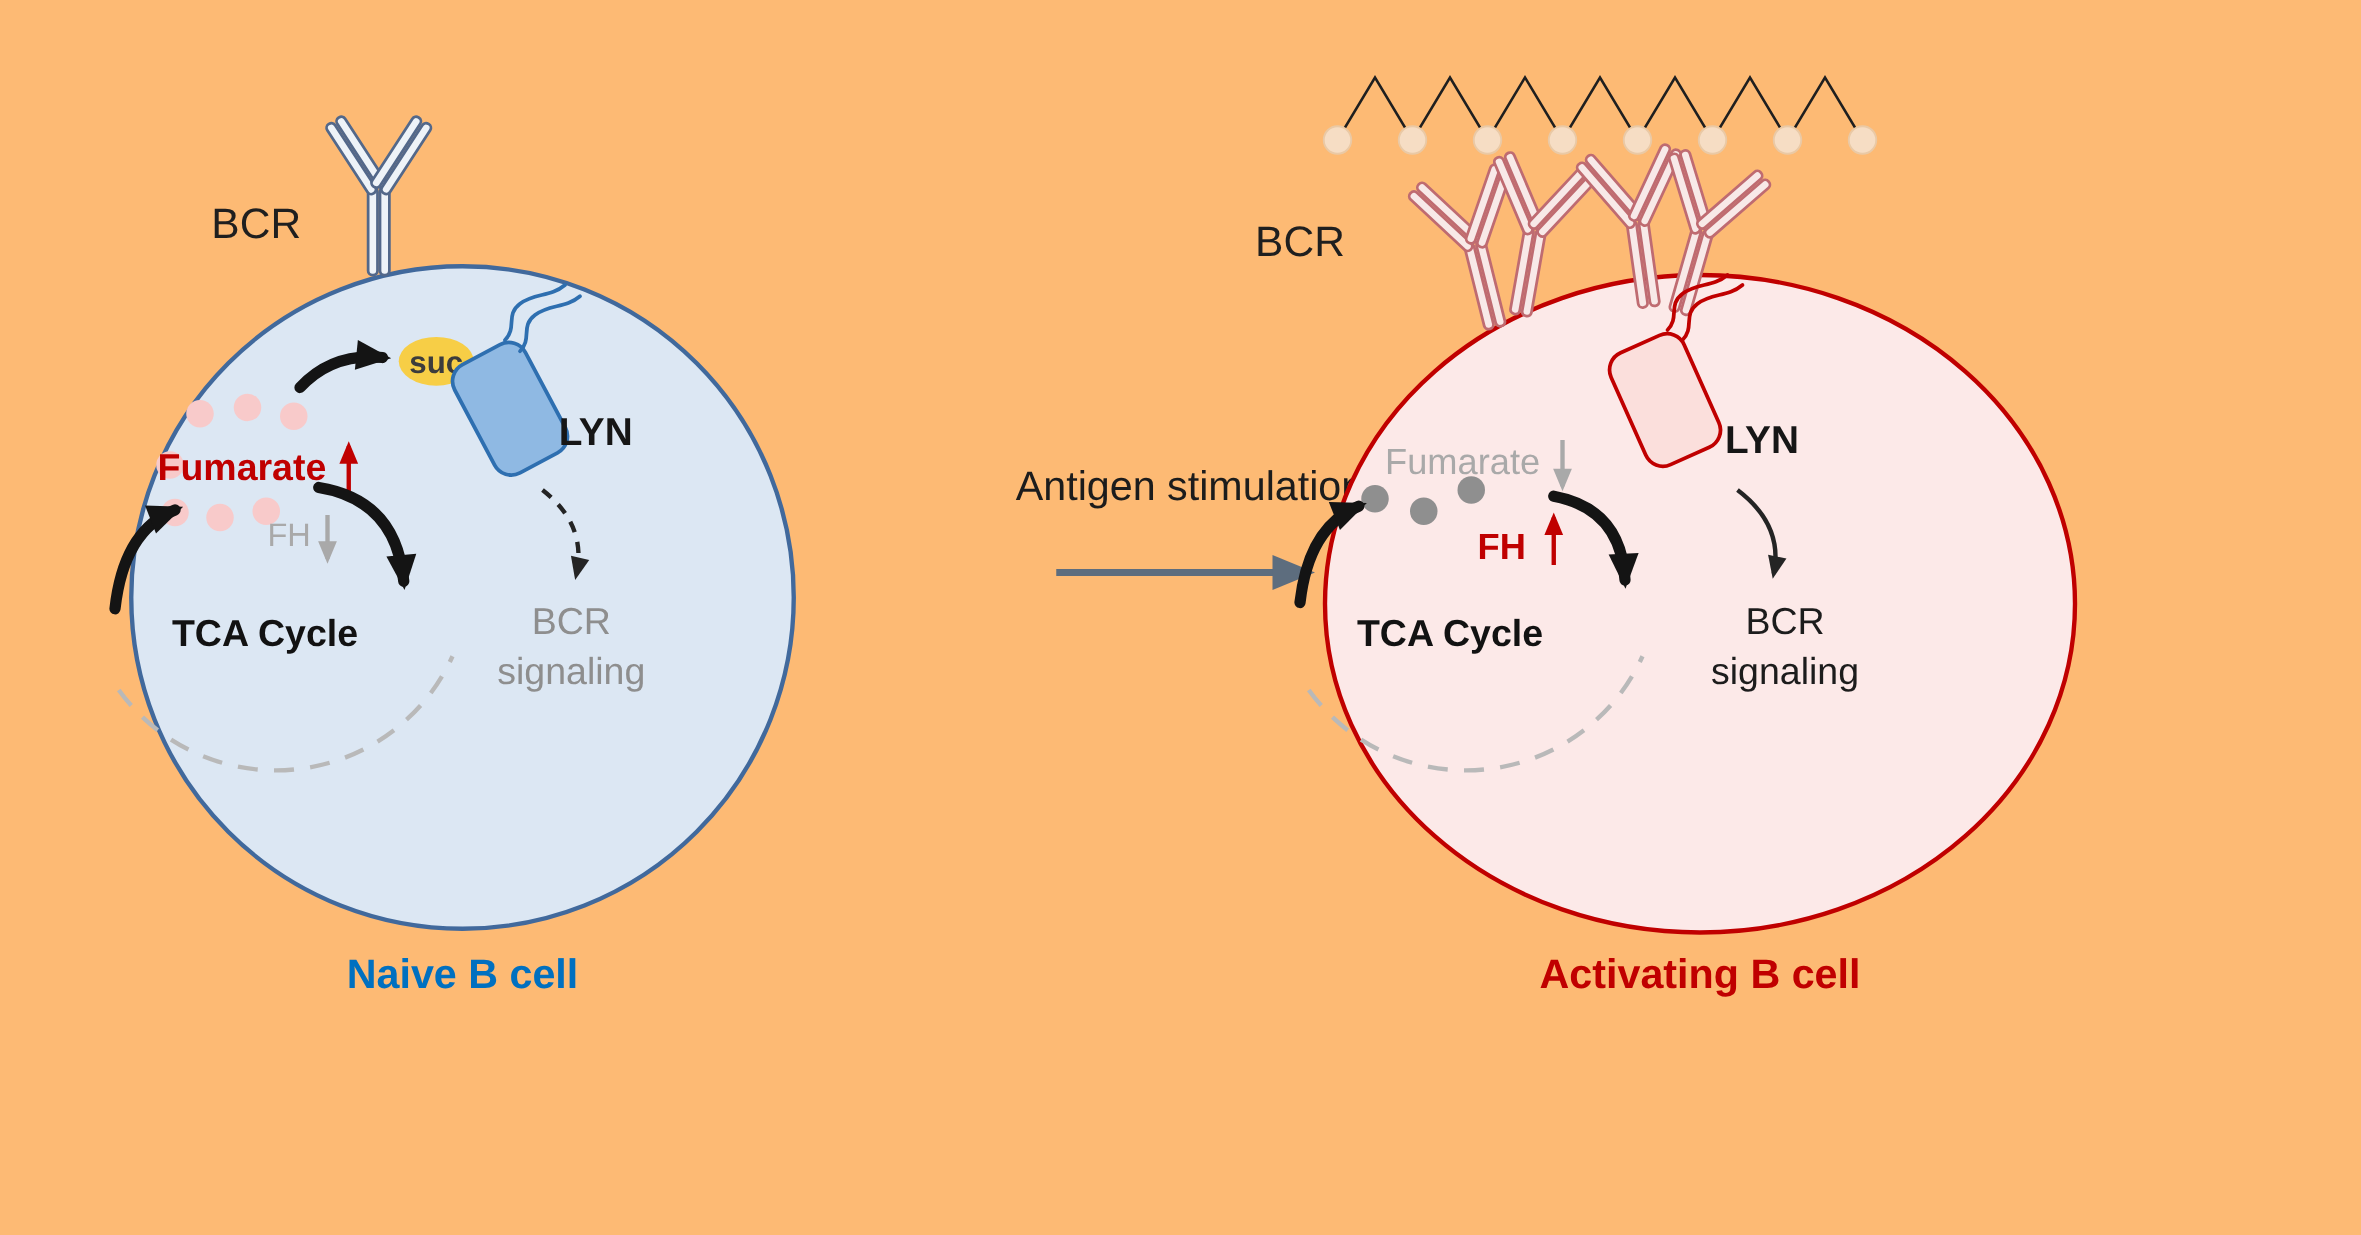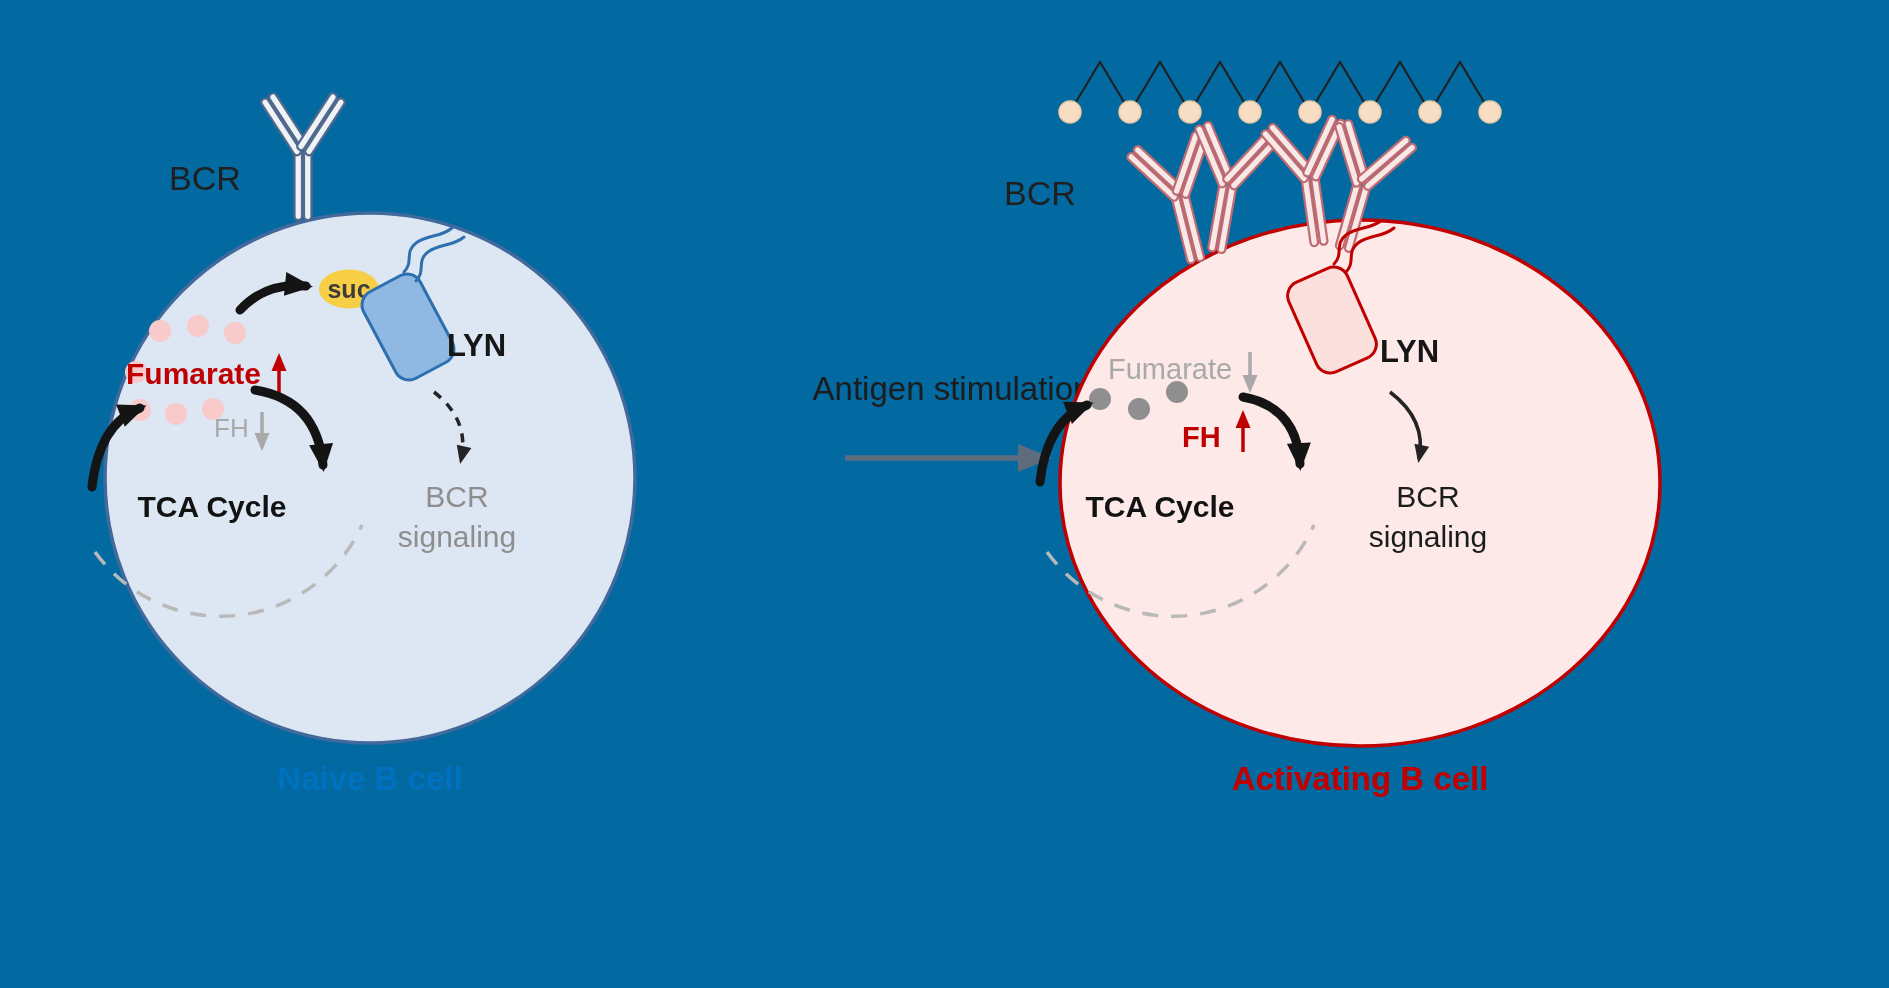--- a/index.html
+++ b/index.html
@@ -1,16 +1,16 @@
 <!DOCTYPE html>
 <html style="--accent-red: #c00000; --naive-membrane: #41699c; --naive-fill: #dce7f3; --naive-caption: #0070c0; --act-membrane: #c00000; --act-fill: #fce9e8; --lyn-naive-fill: #8fb9e3; --lyn-naive-stroke: #2e6fb0; --lyn-act-fill: #fbdfdc; --suc-fill: #f7ce46; --gray-muted-text: #a9a9a9; --transition-arrow: #5d6d7e;"><head>
 <meta charset="utf-8">
 <style>
   html,body{margin:0;padding:0;background:#ffffff;}
-  #canvas{position:relative;width:1889px;height:988px;background:#0369a1;overflow:hidden;
+  #canvas{position:relative;width:1889px;height:988px;background:#fdba74;overflow:hidden;
           font-family:"Liberation Sans",sans-serif;}
   svg text{font-family:"Liberation Sans",sans-serif;}
 
   
   .cell-naive{fill:var(--naive-fill,#dce7f3);stroke:var(--naive-membrane,#41699c);stroke-width:3.5;}
   .cell-act{fill:var(--act-fill,#fce9e8);stroke:var(--act-membrane,#c00000);stroke-width:3.5;}
 
   
   .ab-blue{fill:#eef3f8;stroke:#53688a;stroke-width:2.2;}
   .ab-pink{fill:#f8e9e8;stroke:#bf6b71;stroke-width:2.2;}

